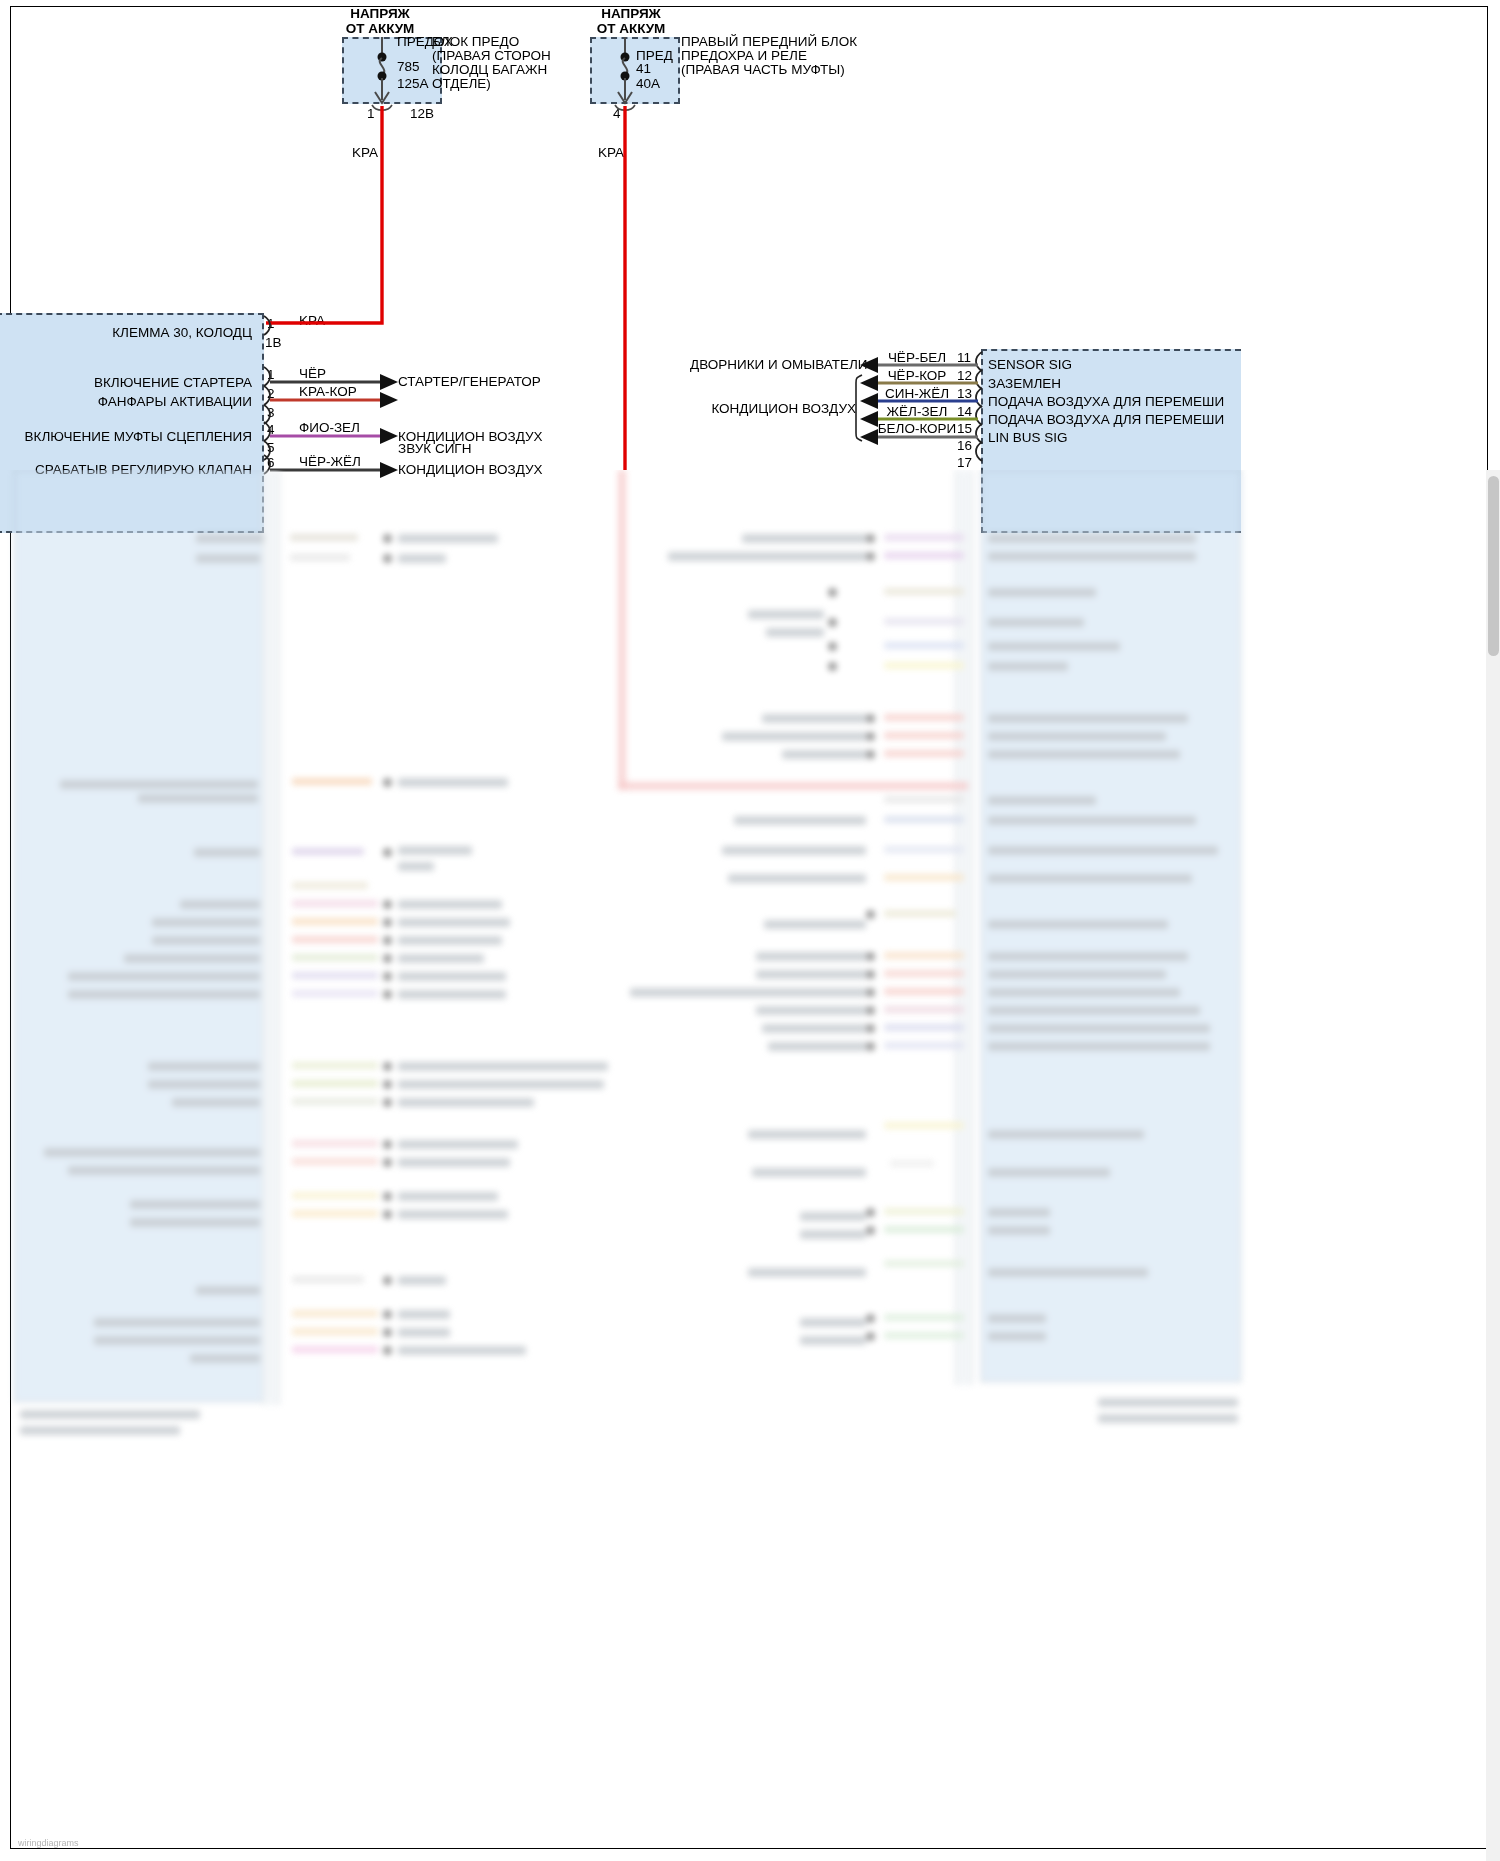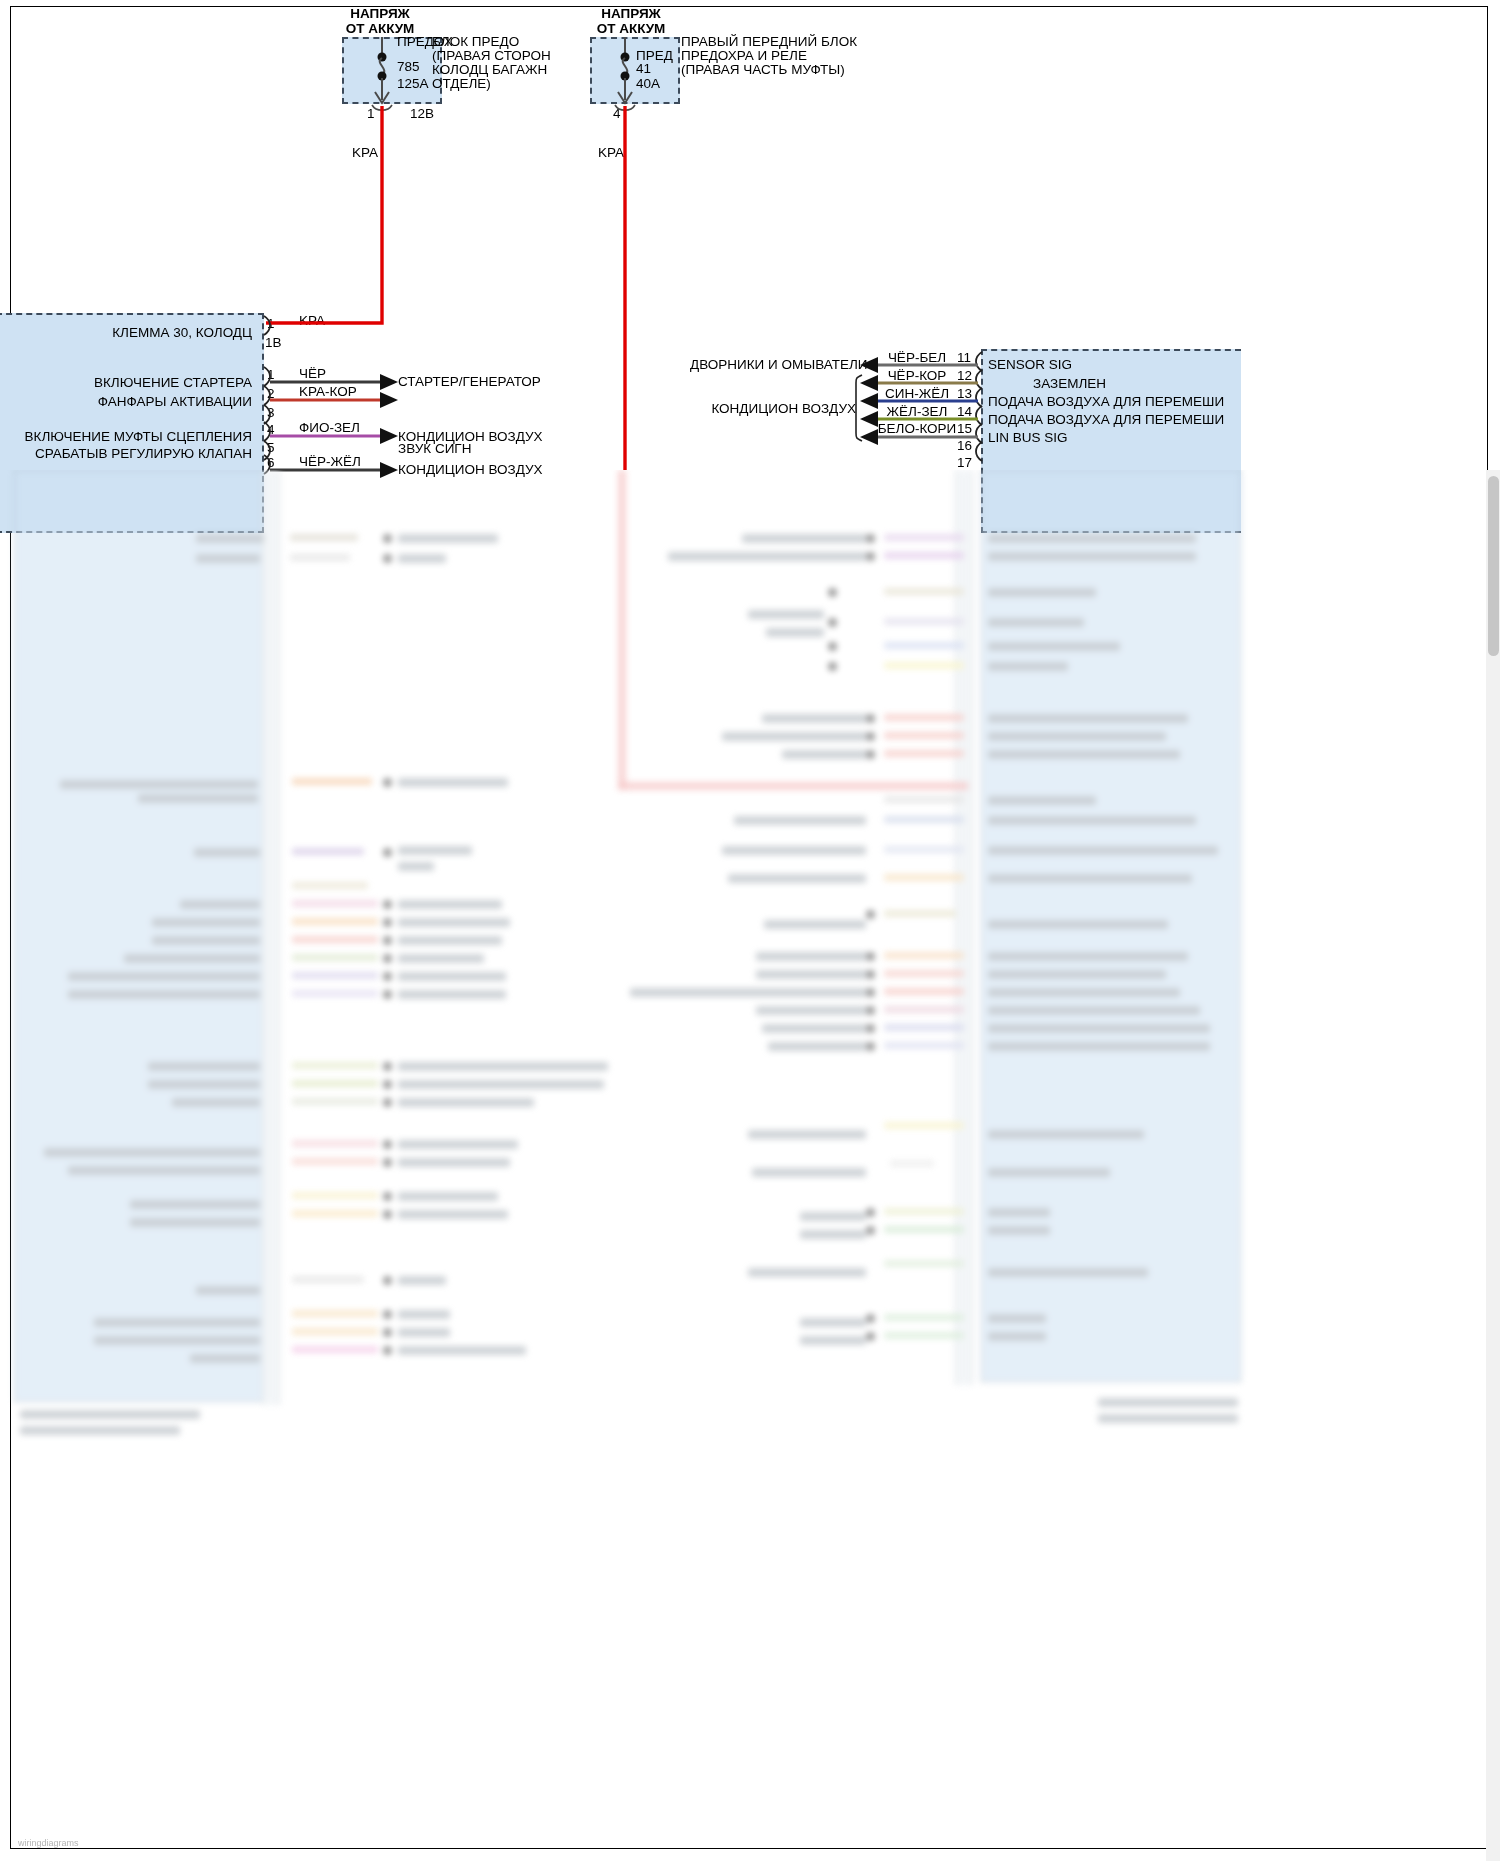--- a/index.html
+++ b/index.html
@@ -89,37 +89,37 @@
 
   <div class="lbl" style="left:267px;top:405px;">3</div>
 
   <div class="lbl r" style="left:0px;top:429px;width:252px;">ВКЛЮЧЕНИЕ МУФТЫ СЦЕПЛЕНИЯ</div>
   <div class="lbl" style="left:267px;top:422px;">4</div>
   <div class="lbl" style="left:299px;top:420px;">ФИО-ЗЕЛ</div>
   <div class="lbl" style="left:398px;top:429px;">КОНДИЦИОН ВОЗДУХ</div>
 
   <div class="lbl" style="left:267px;top:440px;">5</div>
 
-  <div class="lbl r" style="left:0px;top:446px;width:252px;">СРАБАТЫВ РЕГУЛИРУЮ КЛАПАН</div>
+  <div class="lbl r" style="left:0px;top:462px;width:252px;">СРАБАТЫВ РЕГУЛИРУЮ КЛАПАН</div>
   <div class="lbl" style="left:267px;top:455px;">6</div>
   <div class="lbl" style="left:299px;top:454px;">ЧЁР-ЖЁЛ</div>
   <div class="lbl" style="left:398px;top:462px;">КОНДИЦИОН ВОЗДУХ</div>
 
   <div class="connbox noborder-r" style="left:981px;top:349px;width:260px;height:184px;"></div>
 
   <div class="lbl r" style="left:690px;top:357px;width:166px;">ДВОРНИКИ И ОМЫВАТЕЛИ</div>
   <div class="lbl r" style="left:690px;top:401px;width:166px;">КОНДИЦИОН ВОЗДУХ</div>
 
   <div class="lbl c" style="left:874px;top:350px;width:86px;">ЧЁР-БЕЛ</div>
   <div class="lbl" style="left:957px;top:350px;">11</div>
   <div class="lbl" style="left:988px;top:357px;">SENSOR SIG</div>
 
   <div class="lbl c" style="left:874px;top:368px;width:86px;">ЧЁР-КОР</div>
   <div class="lbl" style="left:957px;top:368px;">12</div>
-  <div class="lbl" style="left:988px;top:376px;margin-left:45px;">ЗАЗЕМЛЕН</div>
+  <div class="lbl" style="left:988px;top:376px;">ЗАЗЕМЛЕН</div>
 
   <div class="lbl c" style="left:874px;top:386px;width:86px;">СИН-ЖЁЛ</div>
   <div class="lbl" style="left:957px;top:386px;">13</div>
   <div class="lbl" style="left:988px;top:394px;">ПОДАЧА ВОЗДУХА ДЛЯ ПЕРЕМЕШИ</div>
 
   <div class="lbl c" style="left:874px;top:404px;width:86px;">ЖЁЛ-ЗЕЛ</div>
   <div class="lbl" style="left:957px;top:404px;">14</div>
   <div class="lbl" style="left:988px;top:412px;">ПОДАЧА ВОЗДУХА ДЛЯ ПЕРЕМЕШИ</div>
 
   <div class="lbl c" style="left:868px;top:421px;width:98px;">БЕЛО-КОРИ</div>

